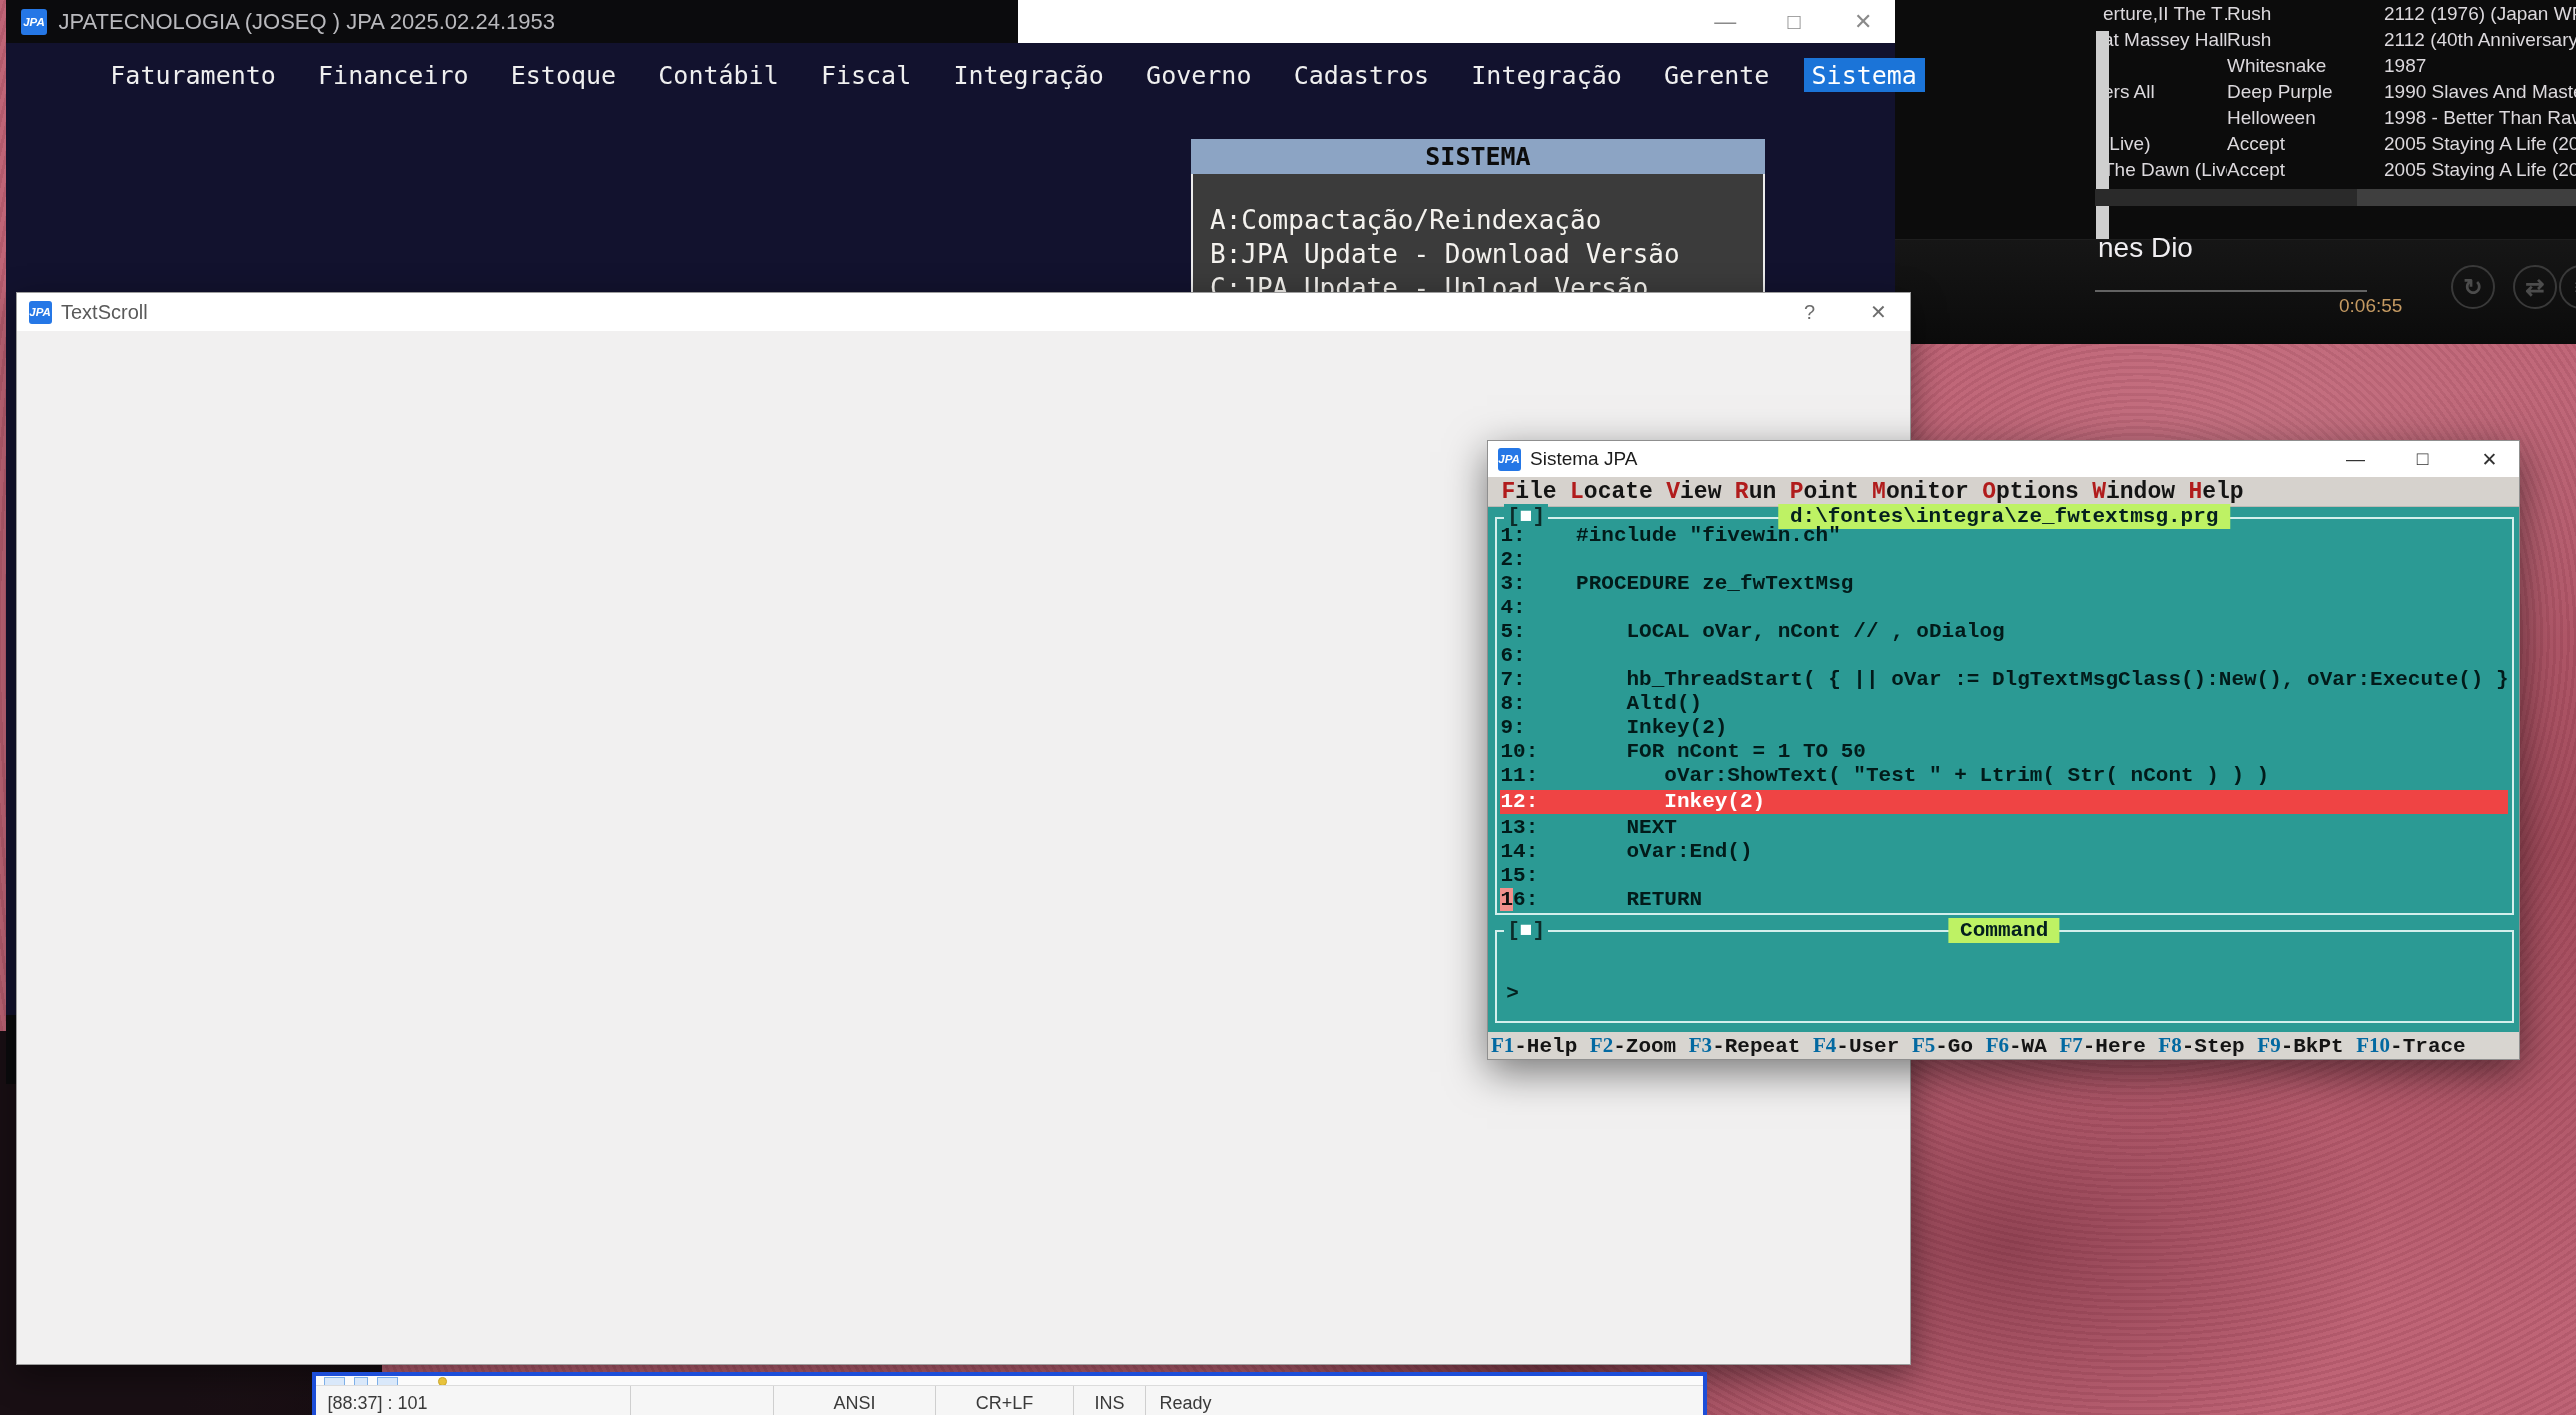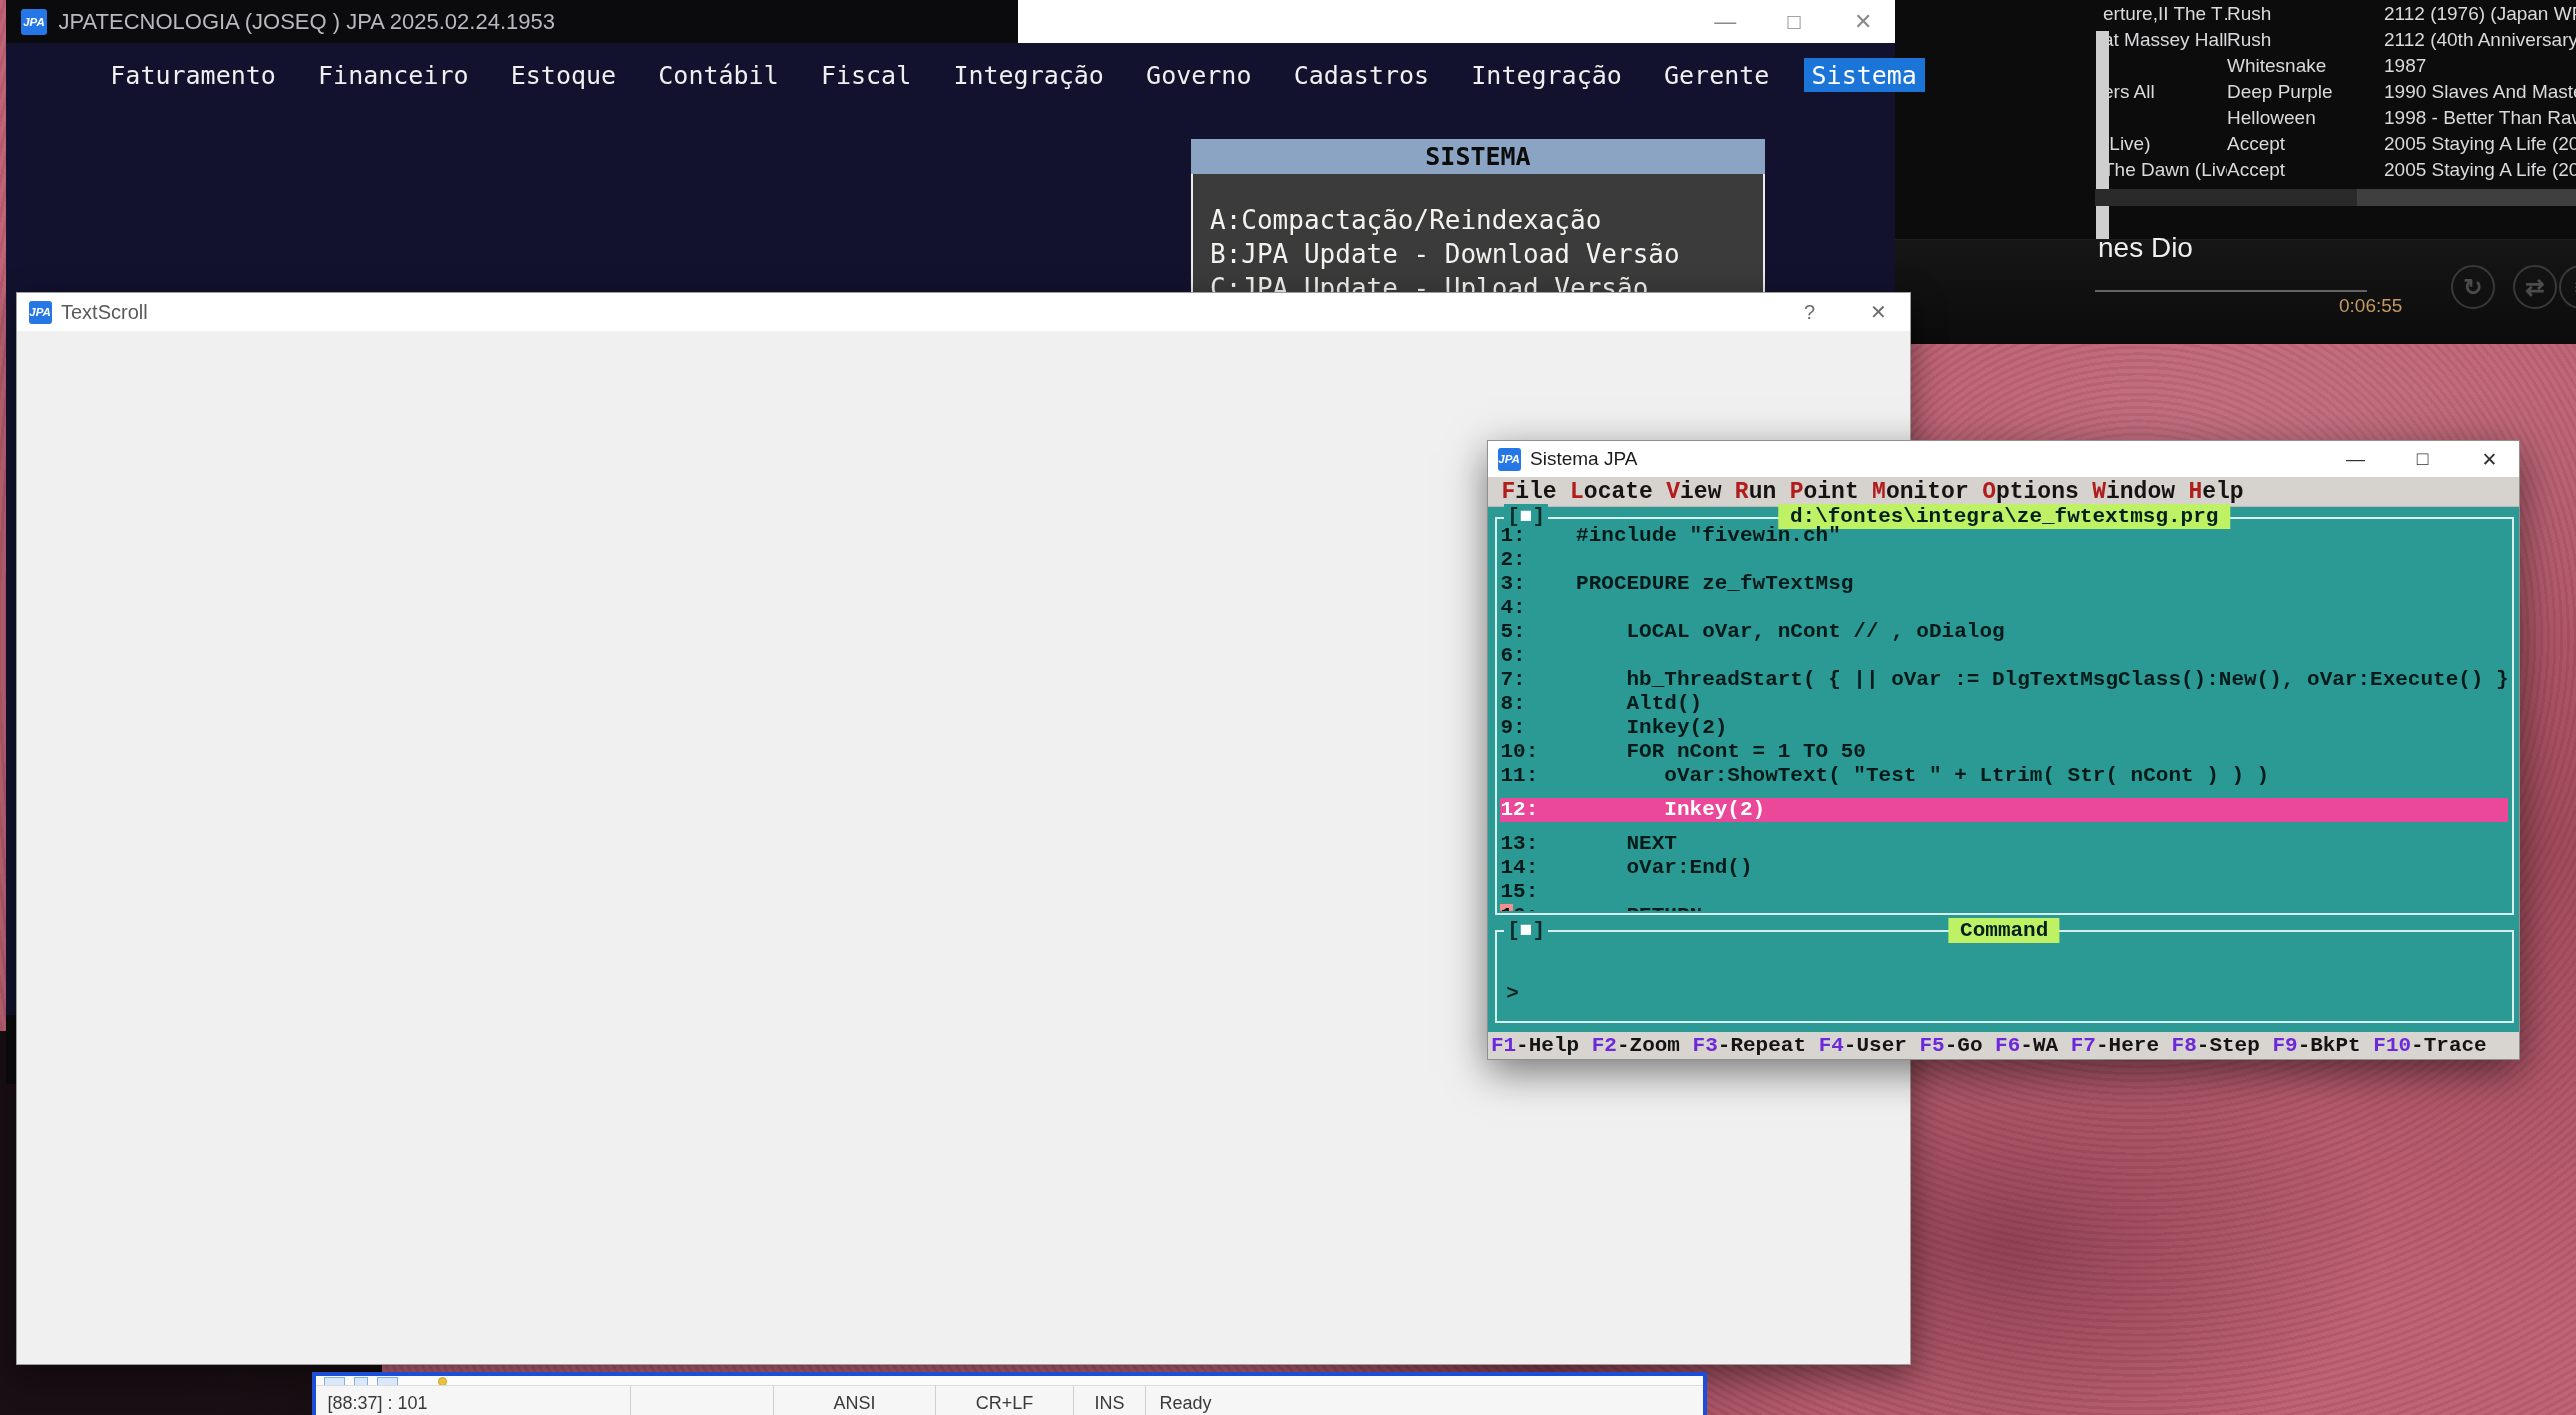--- a/index.html
+++ b/index.html
@@ -112,26 +112,26 @@
   .cmdbox{left:6.7px;top:423px;width:1019px;height:93px;}
   .box-marker{position:absolute;left:7.6px;top:-14.3px;background:#2b9a94;padding:0 2.9px;
     font:700 21px "Liberation Mono",monospace;line-height:25px;}
   .box-marker .br{color:#0c2b29;} .box-marker .sq{color:#ffffff;}
   .box-title{position:absolute;left:50%;top:-14.3px;transform:translateX(-50%);background:#bef264;
     padding:0 11.5px;font:700 21px "Liberation Mono",monospace;line-height:25px;color:#04201e;white-space:nowrap;text-align:center;}
   .code-lines{position:absolute;left:3.8px;top:5.7px;right:3.8px;bottom:1.9px;overflow:hidden;}
   .cl{display:flex;white-space:pre;font:700 21px "Liberation Mono",monospace;height:24px;line-height:24px;color:#021b1a;}
   .cl .num{flex:0 0 auto;}
   .cl .code{flex:0 0 auto;}
-  .cl.hl{background:#ec4899;color:#ffffff;margin:10px -3.8px;padding:0 3.8px;}
+  .cl.hl{background:#ef4444;color:#ffffff;margin:2px -3.8px;padding:0 3.8px;}
   .bp{background:#f2908c;color:#101010;}
   .cmd-prompt{position:absolute;left:9.5px;top:50px;font:700 21px "Liberation Mono",monospace;color:#04201e;}
   .fnbar{position:absolute;left:0;bottom:0;width:100%;height:27px;background:#d8d5d0;
     font:700 21px "Liberation Mono",monospace;line-height:27px;color:#141414;white-space:pre;overflow:hidden;padding-left:2.9px;box-sizing:border-box;}
-  .fnbar .fk{color:#6d28d9;}
+  .fnbar .fk{color:#0369a1;font-family:Liberation Serif, serif;}
 </style>
 </head>
 <body>
 
 <div id="screen">
 
   <div class="desktop">
     <div class="desktop-dark"></div>
   </div>
 

